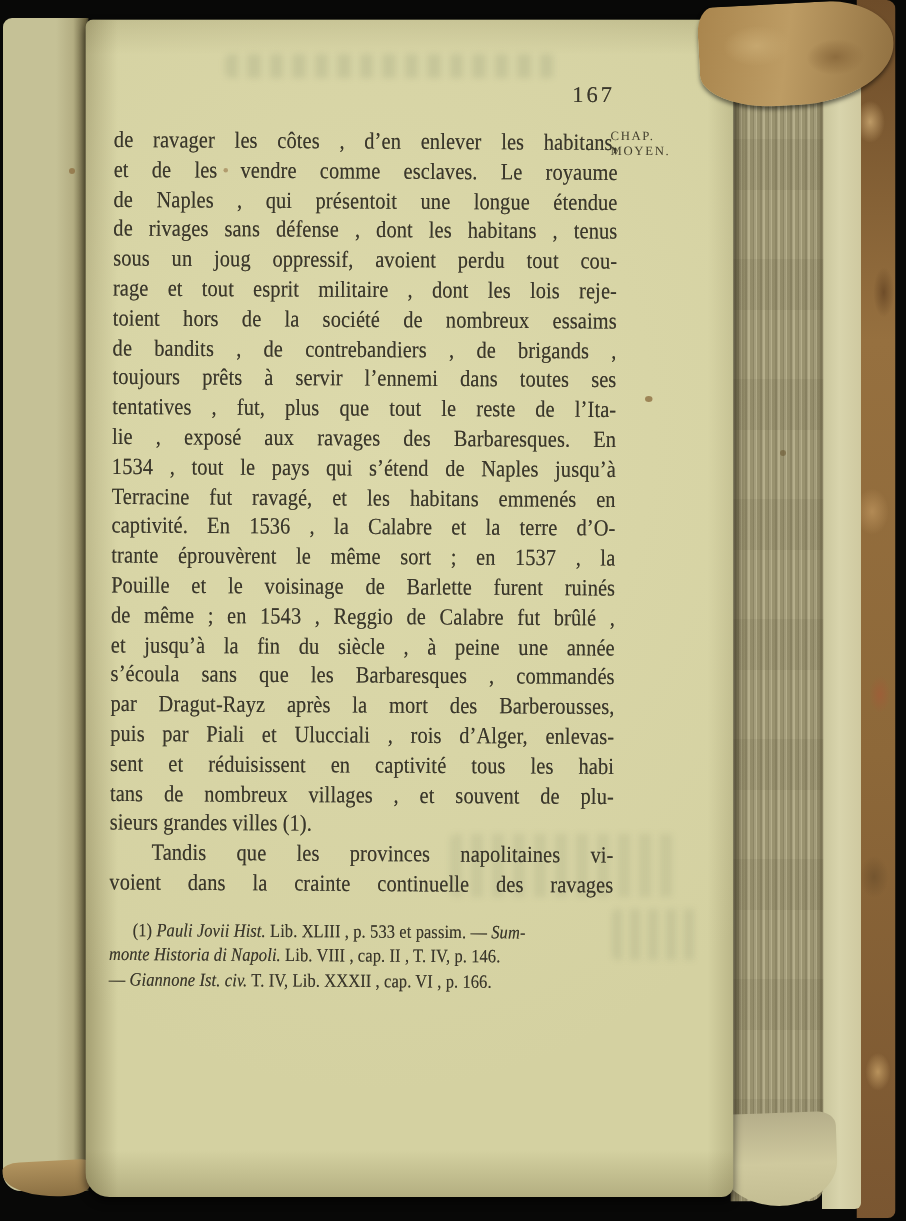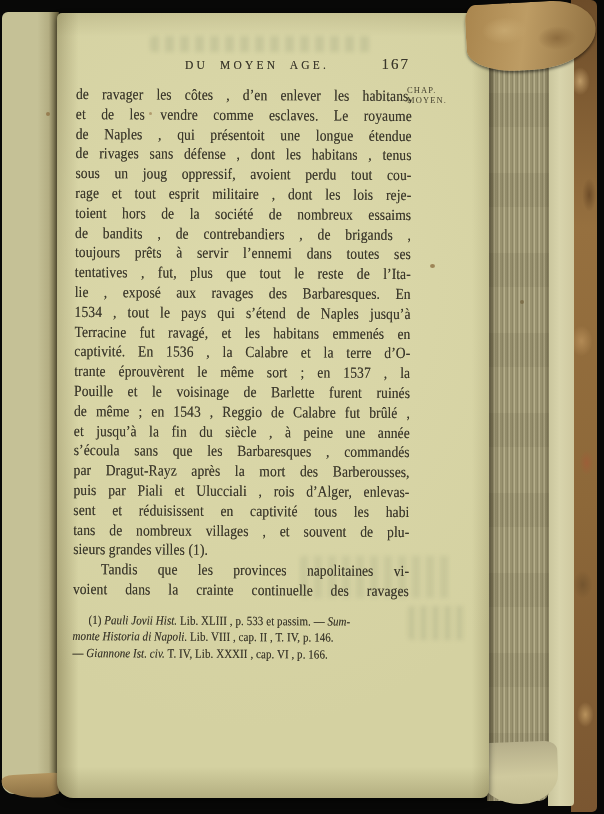--- a/index.html
+++ b/index.html
@@ -107,21 +107,20 @@
 
   <div class="bleed bleed-1"></div>
   <div class="bleed bleed-2"></div>
   <div class="bleed bleed-3"></div>
   <div class="spot spot-1"></div>
   <div class="spot spot-2"></div>
   <div class="spot spot-3"></div>
   <div class="spot spot-4"></div>
 
   <div class="header-row print">
-    <div class="running-title">DU MOYEN AGE.</div>
     <div class="page-number">167</div>
   </div>
 
   <div class="margin-note">CHAP. MOYEN.</div>
 
   <div class="text-column print">
     <div>
         <div class="bline">de ravager les côtes , d’en enlever les habitans,</div>
         <div class="bline">et de les vendre comme esclaves. Le royaume</div>
         <div class="bline">de Naples , qui présentoit une longue étendue</div>

